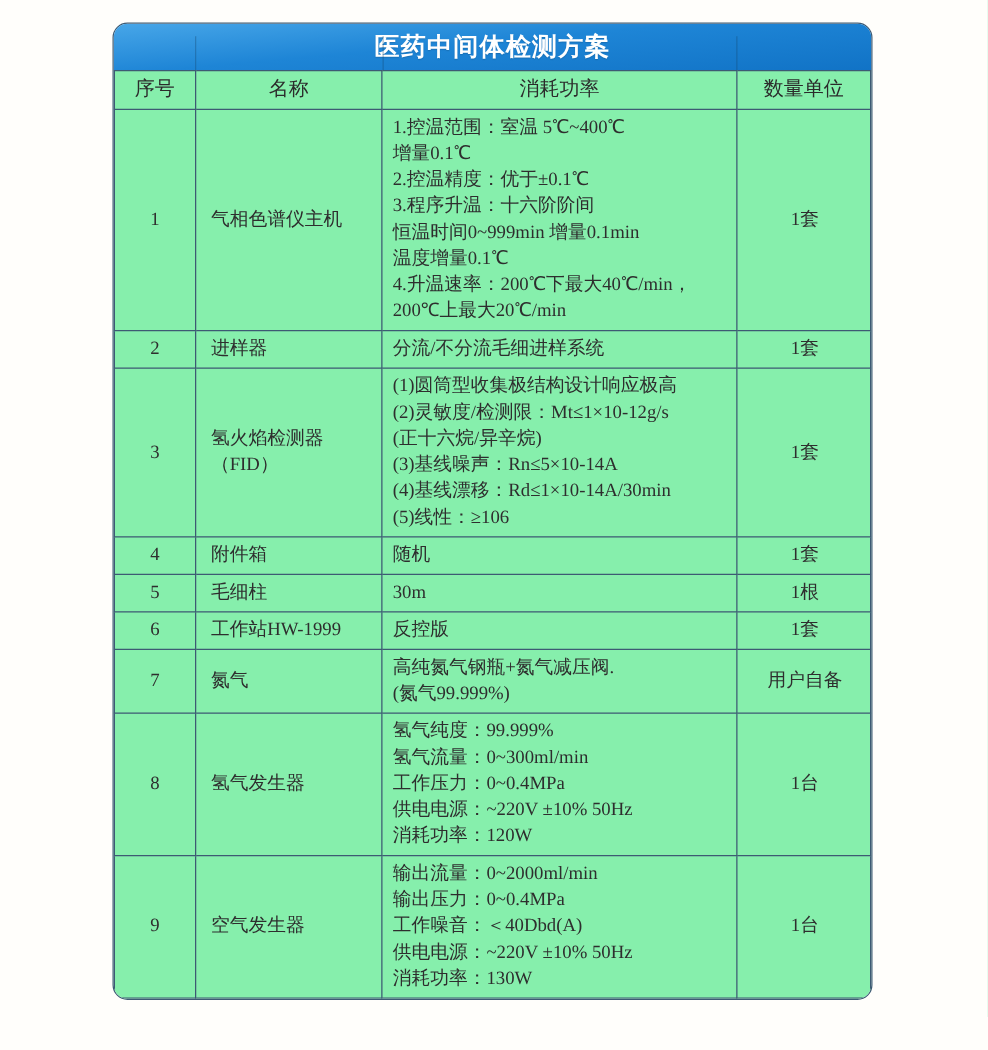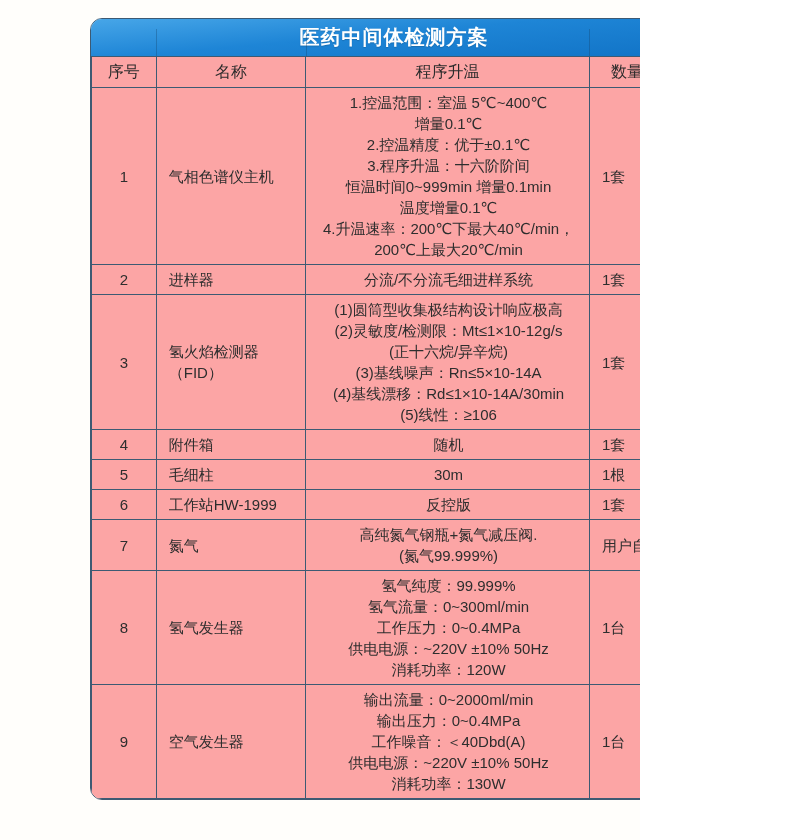--- a/index.html
+++ b/index.html
@@ -3,24 +3,25 @@
 <meta charset="utf-8">
 <style>
   * { margin: 0; padding: 0; box-sizing: border-box; }
   html, body { background: #ffffff; }
   body {
     font-family: "Liberation Sans", "DejaVu Sans", sans-serif;
     color: #2e2e2e;
   }
   .page {
     position: relative;
-    width: 640px;
+    width: 790px;
     height: 840px;
     background: #fffefb;
     overflow: hidden;
+    font-family: Liberation Serif, serif;
   }
   .table-wrap {
     position: absolute;
     left: 90px;
     top: 18px;
     width: 608px;
     border-radius: 12px;
     overflow: hidden;
     border: 1px solid #3d5a73;
     background: #ffffff;
@@ -48,21 +49,21 @@
     background: rgba(20, 70, 110, 0.35);
   }
   .band-sep.s1 { left: 10.7%; }
   .band-sep.s2 { left: 35.4%; }
   .band-sep.s3 { left: 82.2%; }
 
   table.spec-table {
     width: 100%;
     border-collapse: collapse;
     table-layout: fixed;
-    background: #fca5a5;
+    background: #86efac;
   }
   .spec-table col.col-no   { width: 10.7%; }
   .spec-table col.col-name { width: 24.7%; }
   .spec-table col.col-spec { width: 46.9%; }
   .spec-table col.col-qty  { width: 17.7%; }
 
   .spec-table th, .spec-table td {
     border: 1px solid #3d5a73;
     vertical-align: middle;
     font-size: 15px;
@@ -74,26 +75,26 @@
     font-size: 16px;
     text-align: center;
     height: 31px;
     color: #2b2b2b;
   }
   .spec-table thead th.h-no { text-align: center; }
   .spec-table td { height: 30px; }
   .spec-table td.c-no  { text-align: center; }
   .spec-table td.c-name{ text-align: left; padding-left: 12px; }
   .spec-table td.c-spec{
-    text-align: center;
+    text-align: left;
     white-space: pre-line;
     padding-left: 8px;
     padding-right: 6px;
   }
-  .spec-table td.c-qty { text-align: left; padding-left: 12px; }
+  .spec-table td.c-qty { text-align: center; padding-left: 12px; }
 </style>
 </head>
 <body>
 
 <div class="page">
   <div class="table-wrap">
 
     <div class="title-band">
       <div class="band-sep s1"></div>
       <div class="band-sep s2"></div>
@@ -105,21 +106,21 @@
       <colgroup>
         <col class="col-no">
           <col class="col-name">
           <col class="col-spec">
           <col class="col-qty">
       </colgroup>
       <thead>
         <tr>
           <th class="h-no">序号</th>
           <th class="h-name">名称</th>
-          <th class="h-spec">程序升温</th>
+          <th class="h-spec">消耗功率</th>
           <th class="h-qty">数量单位</th>
         </tr>
       </thead>
       <tbody>
         <tr>
           <td class="c-no">1</td>
           <td class="c-name">气相色谱仪主机</td>
           <td class="c-spec">1.控温范围：室温 5℃~400℃
 增量0.1℃
 2.控温精度：优于±0.1℃

